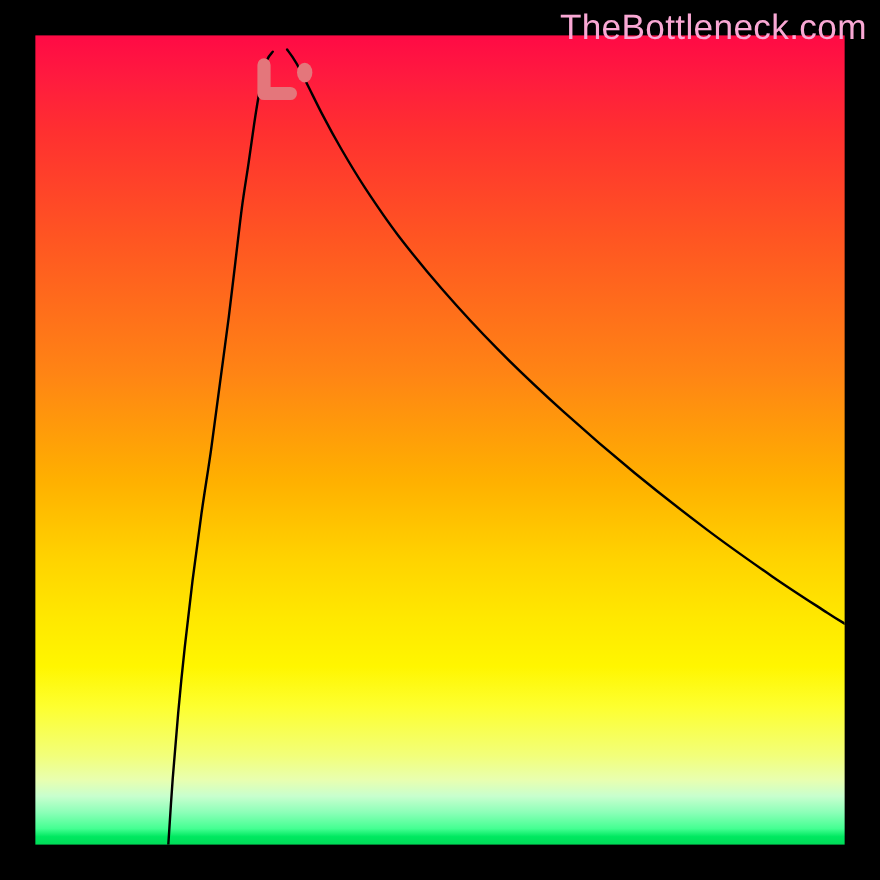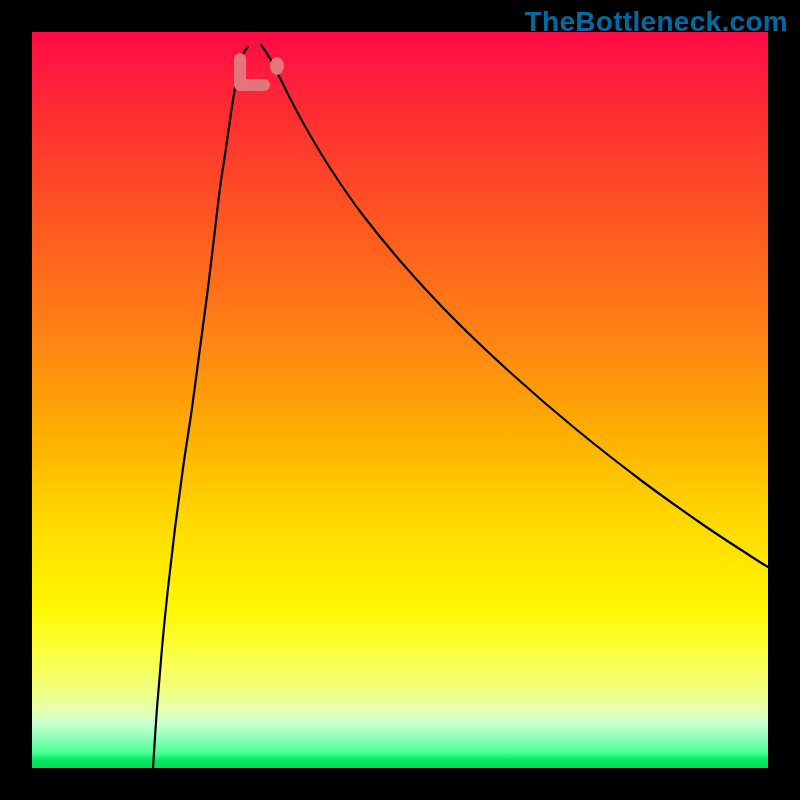--- a/index.html
+++ b/index.html
@@ -46,23 +46,23 @@
       #8cffb8 96%,
       #44ff92 98%,
       #00e860 99%,
       #00dc58 100%
     );
   }
   .watermark {
     position: absolute;
     top: 6px;
     right: 12px;
-    color: #0369a1;
-    font-size: 28px;
-    font-weight: 700;
+    color: #f9a8d4;
+    font-size: 32px;
+    font-weight: 400;
     letter-spacing: 0.3px;
     user-select: none;
   }
   svg.curves {
     position: absolute;
     left: 0; top: 0;
     width: 736px; height: 736px;
   }
 </style>
 </head>

